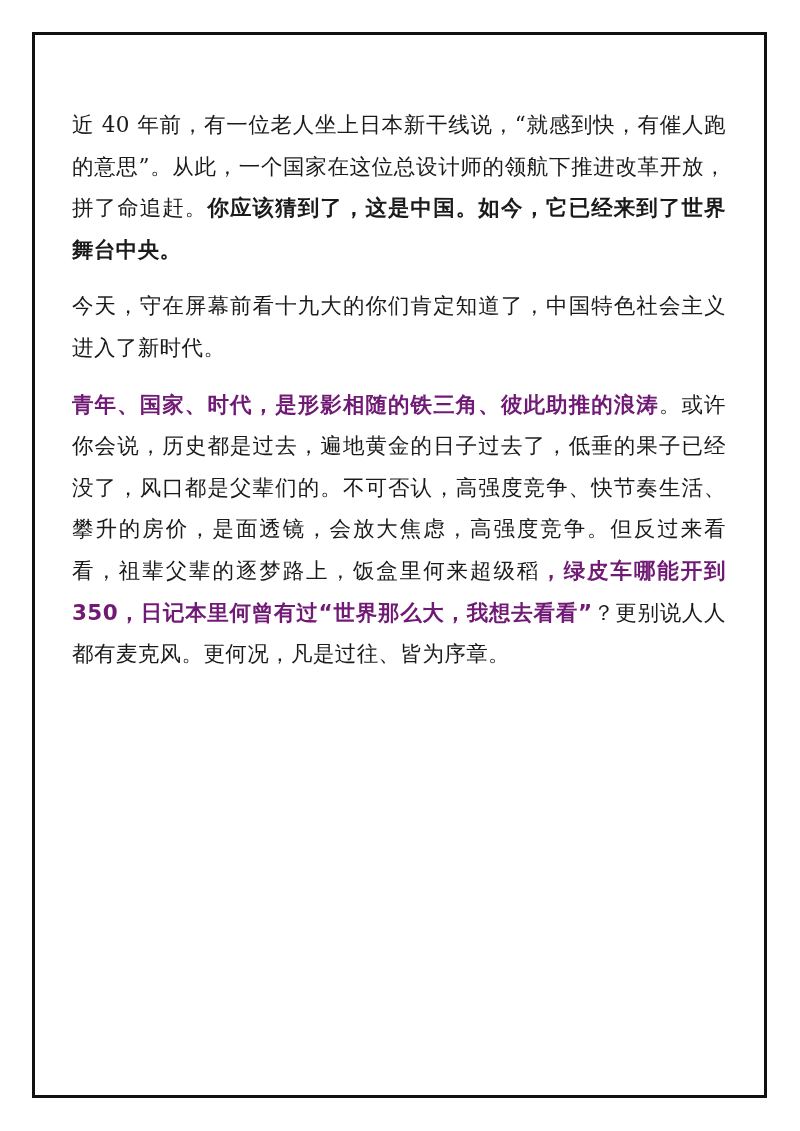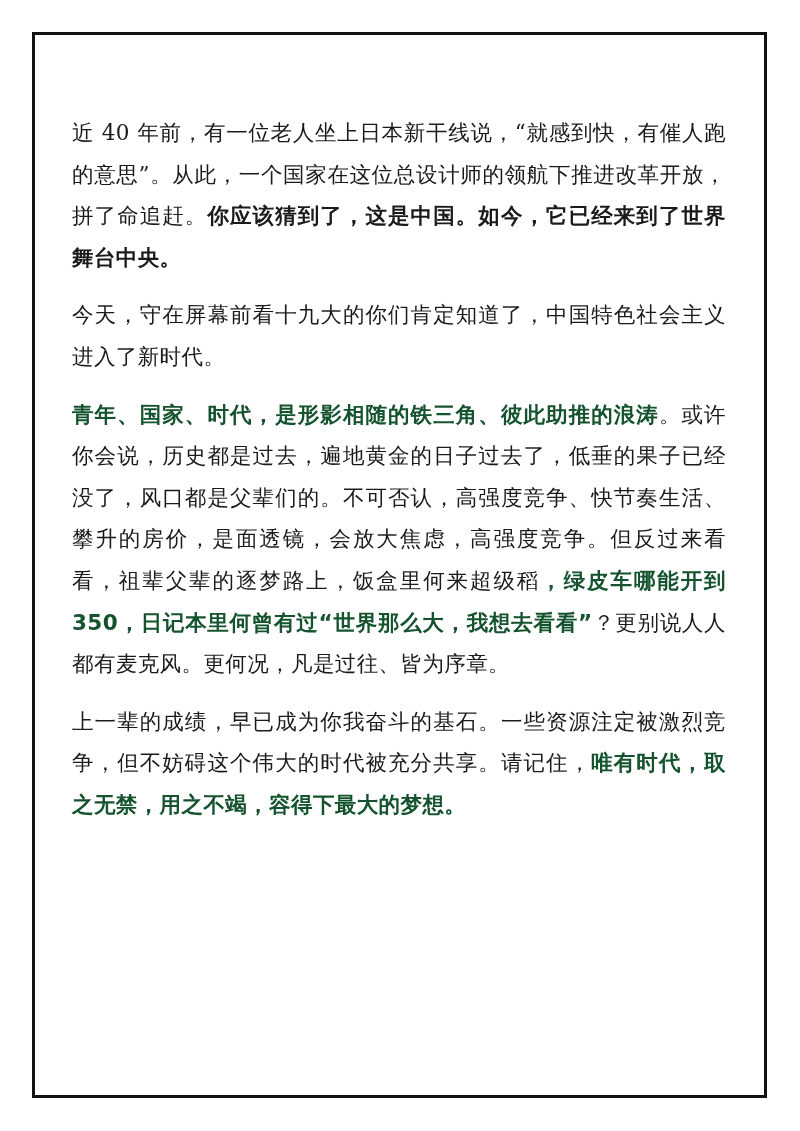--- a/index.html
+++ b/index.html
@@ -23,48 +23,45 @@
       border: 3px solid #111111;
       box-sizing: content-box;
     }
     .content {
       position: absolute;
       left: 72px;
       top: 96px;
       width: 654px;
     }
     .para {
-      margin: 16px 0 15px 0;
+      margin: 8px 0 15px 0;
       font-size: 21.5px;
       line-height: 41.6px;
       color: #1a1a1a;
       text-align: justify;
       text-justify: inter-character;
       letter-spacing: 0.4px;
     }
     .seg { }
     .seg.bold {
       font-weight: bold;
       font-family: "DejaVu Sans", "Liberation Sans", sans-serif;
     }
     .seg.red {
-      color: #14532d;
+      color: #701a75;
     }
   </style>
 </head>
 <body>
 
 <div class="page-frame"></div>
 
 <div class="content">
   <p class="para">
     <span class="seg">近 40 年前，有一位老人坐上日本新干线说，“就感到快，有催人跑的意思”。从此，一个国家在这位总设计师的领航下推进改革开放，拼了命追赶。</span><span class="seg bold">你应该猜到了，这是中国。如今，它已经来到了世界舞台中央。</span>
   </p>
   <p class="para">
     <span class="seg">今天，守在屏幕前看十九大的你们肯定知道了，中国特色社会主义进入了新时代。</span>
   </p>
   <p class="para">
     <span class="seg bold red">青年、国家、时代，是形影相随的铁三角、彼此助推的浪涛</span><span class="seg">。或许你会说，历史都是过去，遍地黄金的日子过去了，低垂的果子已经没了，风口都是父辈们的。不可否认，高强度竞争、快节奏生活、攀升的房价，是面透镜，会放大焦虑，高强度竞争。但反过来看看，祖辈父辈的逐梦路上，饭盒里何来超级稻</span><span class="seg bold red">，绿皮车哪能开到 350，日记本里何曾有过“世界那么大，我想去看看”</span><span class="seg">？更别说人人都有麦克风。更何况，凡是过往、皆为序章。</span>
   </p>
-  <p class="para">
-    <span class="seg">上一辈的成绩，早已成为你我奋斗的基石。一些资源注定被激烈竞争，但不妨碍这个伟大的时代被充分共享。请记住，</span><span class="seg bold red">唯有时代，取之无禁，用之不竭，容得下最大的梦想。</span>
-  </p>
 </div>
 
 </body></html>

